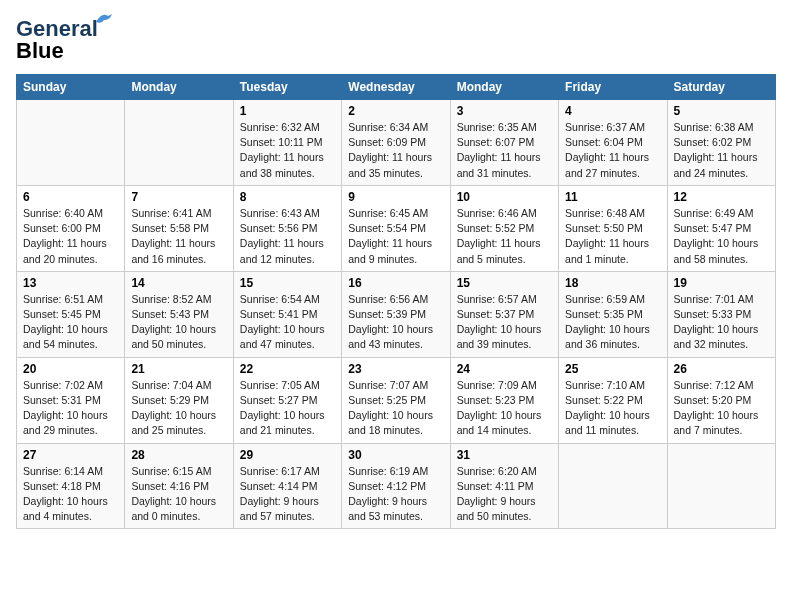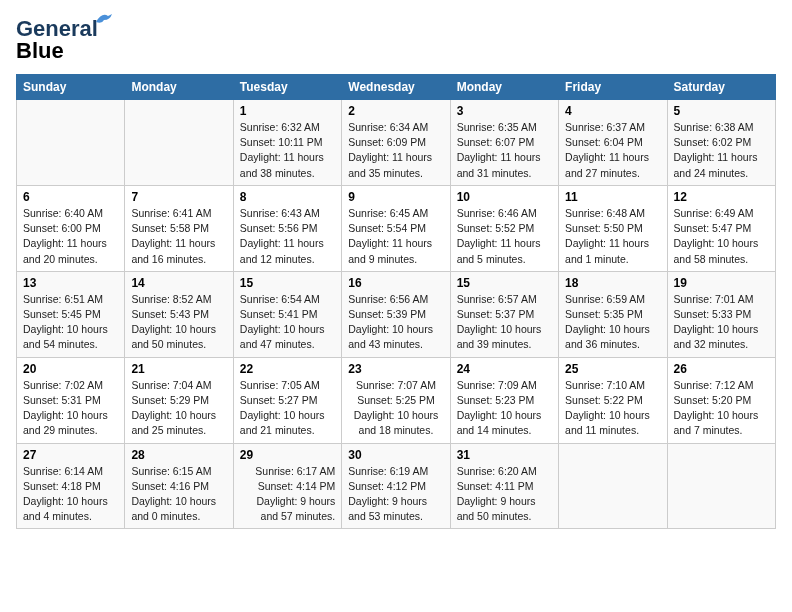--- a/index.html
+++ b/index.html
@@ -239,21 +239,21 @@
 Daylight: 10 hours and 25 minutes.</div>
         </td>
         <td>
           <span class="day-number">22</span>
           <div class="day-info" style="white-space: pre-line;">Sunrise: 7:05 AM
 Sunset: 5:27 PM
 Daylight: 10 hours and 21 minutes.</div>
         </td>
         <td>
           <span class="day-number">23</span>
-          <div class="day-info" style="white-space: pre-line; text-align: center;">Sunrise: 7:07 AM
+          <div class="day-info" style="white-space: pre-line;">Sunrise: 7:07 AM
 Sunset: 5:25 PM
 Daylight: 10 hours and 18 minutes.</div>
         </td>
         <td>
           <span class="day-number">24</span>
           <div class="day-info" style="white-space: pre-line;">Sunrise: 7:09 AM
 Sunset: 5:23 PM
 Daylight: 10 hours and 14 minutes.</div>
         </td>
         <td>
@@ -277,21 +277,21 @@
 Daylight: 10 hours and 4 minutes.</div>
         </td>
         <td>
           <span class="day-number">28</span>
           <div class="day-info" style="white-space: pre-line;">Sunrise: 6:15 AM
 Sunset: 4:16 PM
 Daylight: 10 hours and 0 minutes.</div>
         </td>
         <td>
           <span class="day-number">29</span>
-          <div class="day-info" style="white-space: pre-line; text-align: right;">Sunrise: 6:17 AM
+          <div class="day-info" style="white-space: pre-line;">Sunrise: 6:17 AM
 Sunset: 4:14 PM
 Daylight: 9 hours and 57 minutes.</div>
         </td>
         <td>
           <span class="day-number">30</span>
           <div class="day-info" style="white-space: pre-line;">Sunrise: 6:19 AM
 Sunset: 4:12 PM
 Daylight: 9 hours and 53 minutes.</div>
         </td>
         <td>

